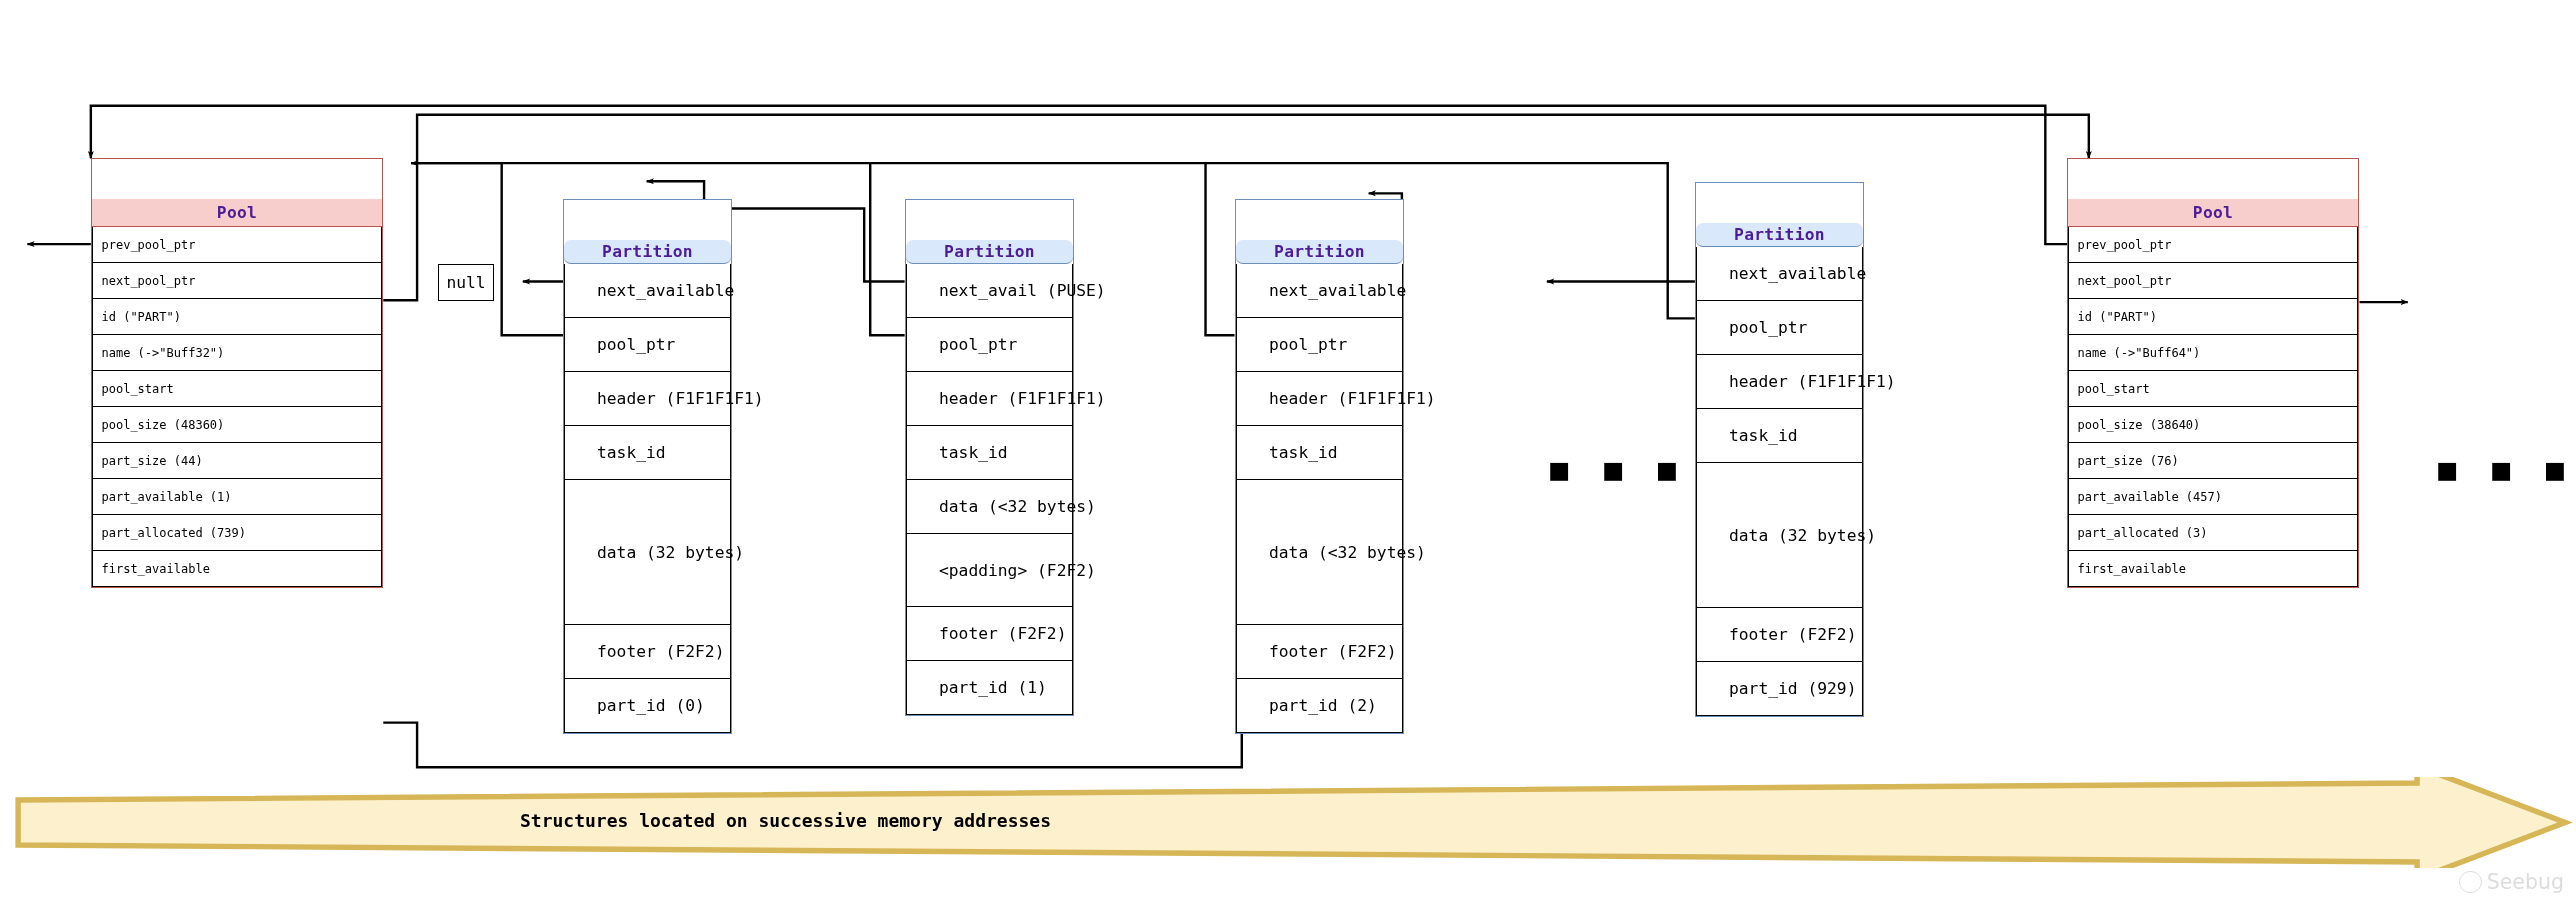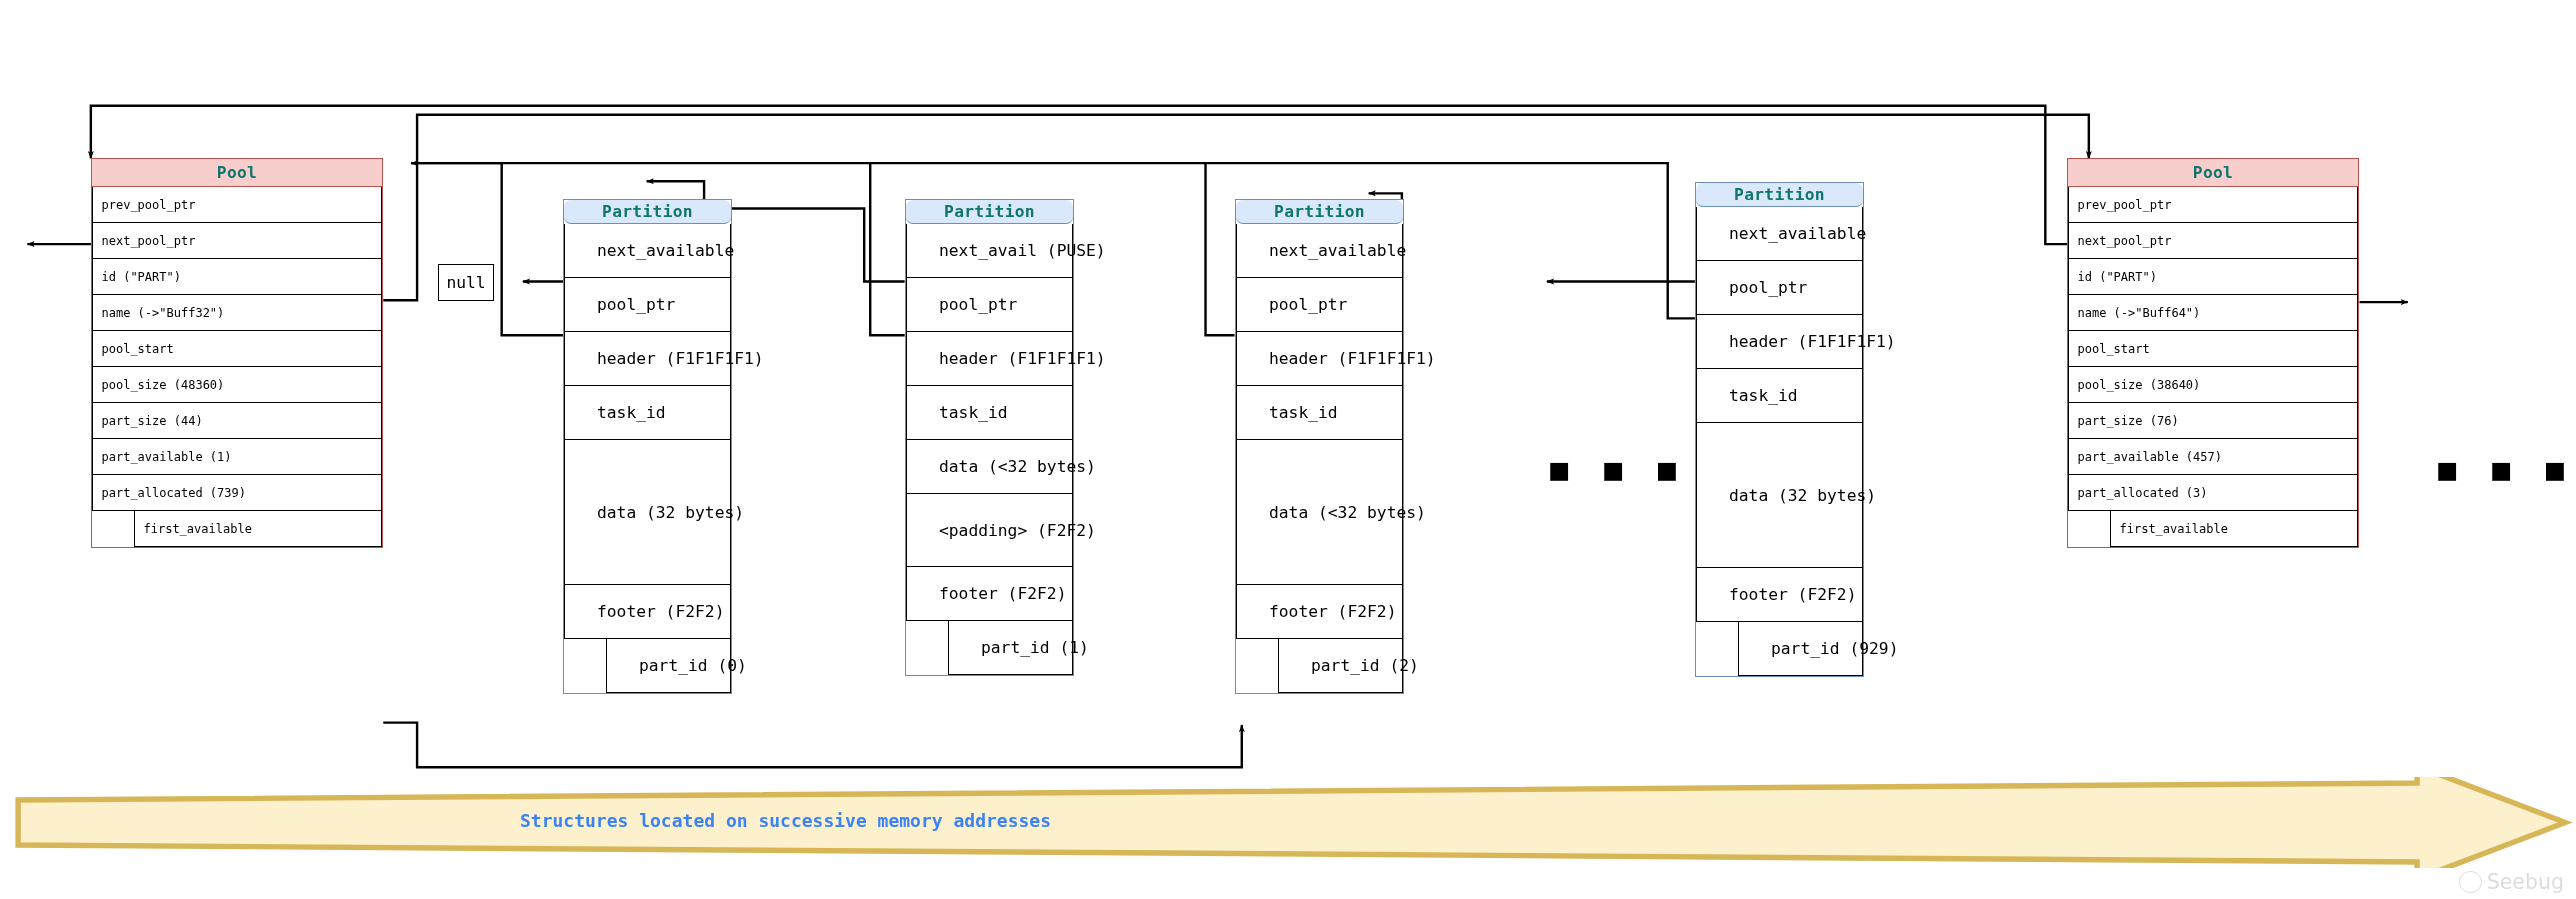--- a/index.html
+++ b/index.html
@@ -9,34 +9,34 @@
   }
   #canvas{position:absolute;left:0;top:0;width:2576px;height:899px;}
 
   .box{position:absolute;box-sizing:border-box;background:#ffffff;}
   .box.pool{border:1.8px solid #B85450;}
   .box.part{border:1.8px solid #6C8EBF;}
 
   .bhdr{
     box-sizing:border-box;width:100%;
     display:flex;align-items:center;justify-content:center;
-    font-weight:bold;letter-spacing:0.3px;color:#0f766e;
+    font-weight:bold;letter-spacing:0.3px;color:#4c1d95;margin-top:40px;
   }
   .pool .bhdr{background:#F8CECC;border-bottom:1.8px solid #B85450;}
   .part .bhdr{background:#DAE8FC;border-bottom:1.8px solid #6C8EBF;border-radius:7px;}
 
   .rows{position:relative;box-sizing:border-box;}
   .row{
     box-sizing:border-box;display:flex;align-items:center;
     padding-left:8.5px;color:#000;background:#ffffff;
     border-bottom:1.8px solid #000000;
     border-left:1.8px solid #000000;border-right:1.8px solid #000000;
     white-space:nowrap;
   }
-  .row:last-child{border-bottom:1.8px solid #000000;margin-left:42px;}
+  .row:last-child{border-bottom:1.8px solid #000000;}
 
   
   .pool .bhdr{height:28px;font-size:16.3px;}
   .pool .row{height:36px;font-size:12px;}
   .part .bhdr{height:24px;font-size:16.3px;}
   .part .row{height:20px;font-size:16.3px;padding-left:32px;}
 
   .nullbox{
     position:absolute;box-sizing:border-box;border:1.8px solid #000;
     background:#fff;display:flex;align-items:center;justify-content:center;
@@ -45,21 +45,21 @@
 
   .ellipsis{
     position:absolute;color:#000;font-size:36px;font-weight:bold;
     letter-spacing:8.5px;line-height:1;
     font-family:"DejaVu Sans","Liberation Sans",sans-serif;
   }
 
   .banner{position:absolute;left:0;top:777px;width:2576px;height:91px;}
   .banner-label{
     position:absolute;left:0;top:810px;width:1571px;text-align:center;
-    font-size:18px;font-weight:bold;color:#3b82f6;
+    font-size:18px;font-weight:bold;color:#000000;
     font-family:"DejaVu Sans Mono","Liberation Mono",monospace;
     letter-spacing:0px;
   }
 
   .watermark{
     position:absolute;right:12px;bottom:4.8px;display:flex;align-items:center;
     gap:4.8px;color:#d9d9d9;font-size:20.5px;
     font-family:"DejaVu Sans","Liberation Sans",sans-serif;opacity:.9;
   }
   .wm-ring{

